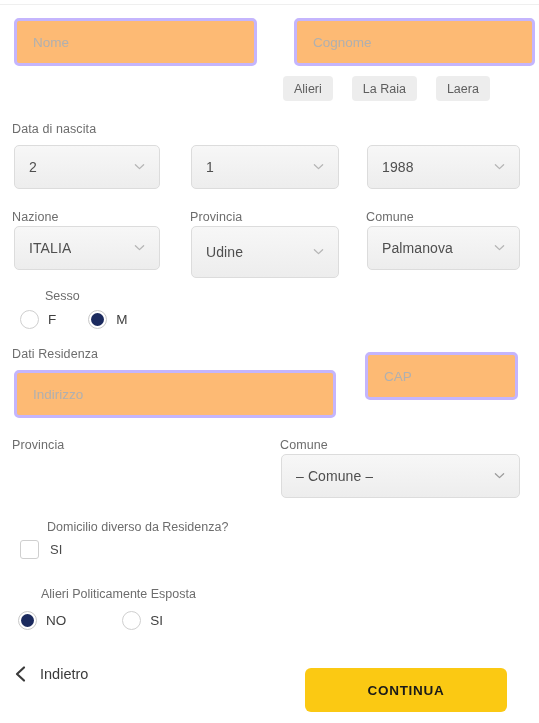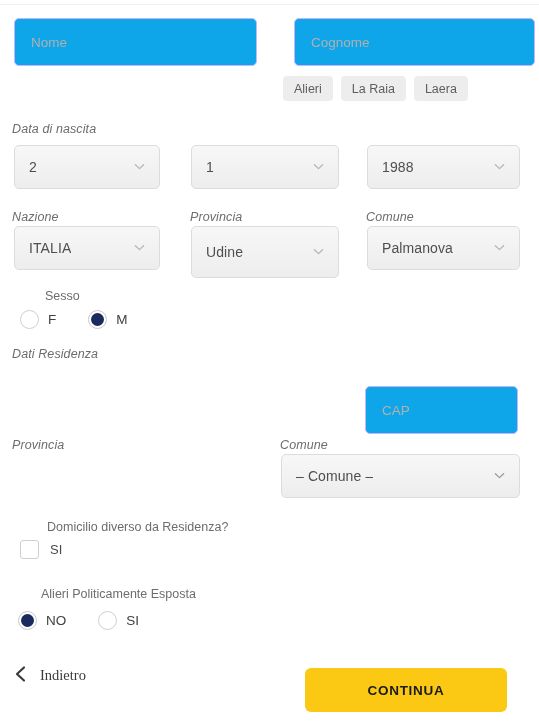--- a/index.html
+++ b/index.html
@@ -30,29 +30,28 @@
     background: #efefef;
   }
 
   
   .field-label {
     font-size: 12.5px;
     color: #6d6d6d;
     line-height: 15px;
     letter-spacing: .1px;
     white-space: nowrap;
-    font-style: italic;
   }
 
   
   .text-input {
     box-sizing: border-box;
-    border: 1px solid #c4b5fd;
+    border: 3px solid #c4b5fd;
     border-radius: 5px;
-    background: #0ea5e9;
+    background: #fdba74;
     font-family: "Liberation Sans", sans-serif;
     font-size: 13.5px;
     color: #3c3c3c;
     padding: 0 16px;
     outline: none;
     display: flex;
     align-items: center;
   }
   .text-input::placeholder { color: #b0b0b0; }
 
@@ -142,23 +141,22 @@
   .group-label {
     font-size: 12.5px;
     color: #6d6d6d;
     line-height: 15px;
     margin-left: 27px;
   }
 
   
   .back-btn {
     display: flex;
-    align-items: flex-end;
+    align-items: center;
     cursor: pointer;
-    font-family: Liberation Serif, serif;
   }
   .back-chev { width: 16px; height: 20px; flex:none; }
   .back-chev svg { display: block; }
   .back-text {
     font-size: 14.5px;
     color: #3a3a3a;
     margin-left: 12px;
   }
   .continue-btn {
     box-sizing: border-box;
@@ -182,21 +180,21 @@
 <body>
 
 <div class="page">
 
   <div class="top-rule"></div>
 
   <input class="text-input abs" style="left: 14px; top: 18px; width: 243px; height: 48px;" placeholder="Nome">
 
   <input class="text-input abs" style="left: 294px; top: 18px; width: 241px; height: 48px;" placeholder="Cognome">
 
-  <div class="abs" style="left:283px; top:76px; display:flex; gap:8px;">
+  <div class="abs" style="left:283px; top:76px; display:flex; gap:19px;">
     <div class="chip">Alieri</div>
     <div class="chip">La Raia</div>
     <div class="chip">Laera</div>
   </div>
 
   <div class="field-label abs" style="left:12px; top:122px;">Data di nascita</div>
 
   <div class="select abs" style="left:14px; top:145px; width:146px; height:44px;">
     <span class="sel-value">2</span>
     <span class="chev">
@@ -262,22 +260,23 @@
       <span class="radio-label">F</span>
     </div>
     <div class="radio-opt" style="margin-left:32px;">
       <span class="radio checked"></span>
       <span class="radio-label">M</span>
     </div>
   </div>
 
   <div class="field-label abs" style="left:12px; top:347px;">Dati Residenza</div>
 
-
-  <input class="text-input abs" style="left: 365px; top: 386px; width: 153px; height: 48px;" placeholder="CAP">
+  <input class="text-input abs" style="left: 14px; top: 370px; width: 322px; height: 48px;" placeholder="Indirizzo">
+
+  <input class="text-input abs" style="left: 365px; top: 352px; width: 153px; height: 48px;" placeholder="CAP">
 
   <div class="field-label abs" style="left:12px; top:438px;">Provincia</div>
 
   <div class="field-label abs" style="left:280px; top:438px;">Comune</div>
   <div class="select abs" style="left:281px; top:454px; width:239px; height:44px;">
     <span class="sel-value">– Comune –</span>
     <span class="chev">
       <svg viewBox="0 0 12 12">
           <path d="M1.5 4 L6 8.3 L10.5 4" fill="none" stroke="#9b9b9b" stroke-width="1.4" stroke-linecap="round" stroke-linejoin="round"></path>
         </svg>
@@ -286,21 +285,21 @@
 
   <div class="group-label abs" style="left:20px; top:520px;">Domicilio diverso da Residenza?</div>
 
   <div class="abs" style="left:20px; top:540px; display:flex; align-items:center;">
     <span class="checkbox"></span>
     <span class="cb-label">SI</span>
   </div>
 
   <div class="group-label abs" style="left:14px; top:587px;">Alieri Politicamente Esposta</div>
 
-  <div class="radio-row abs" style="left:18px; top:611px;">
+  <div class="radio-row abs" style="left:18px; top:611px;gap:24px;">
     <div class="radio-opt">
       <span class="radio checked"></span>
       <span class="radio-label">NO</span>
     </div>
     <div class="radio-opt" style="margin-left:32px;">
       <span class="radio"></span>
       <span class="radio-label">SI</span>
     </div>
   </div>
 

